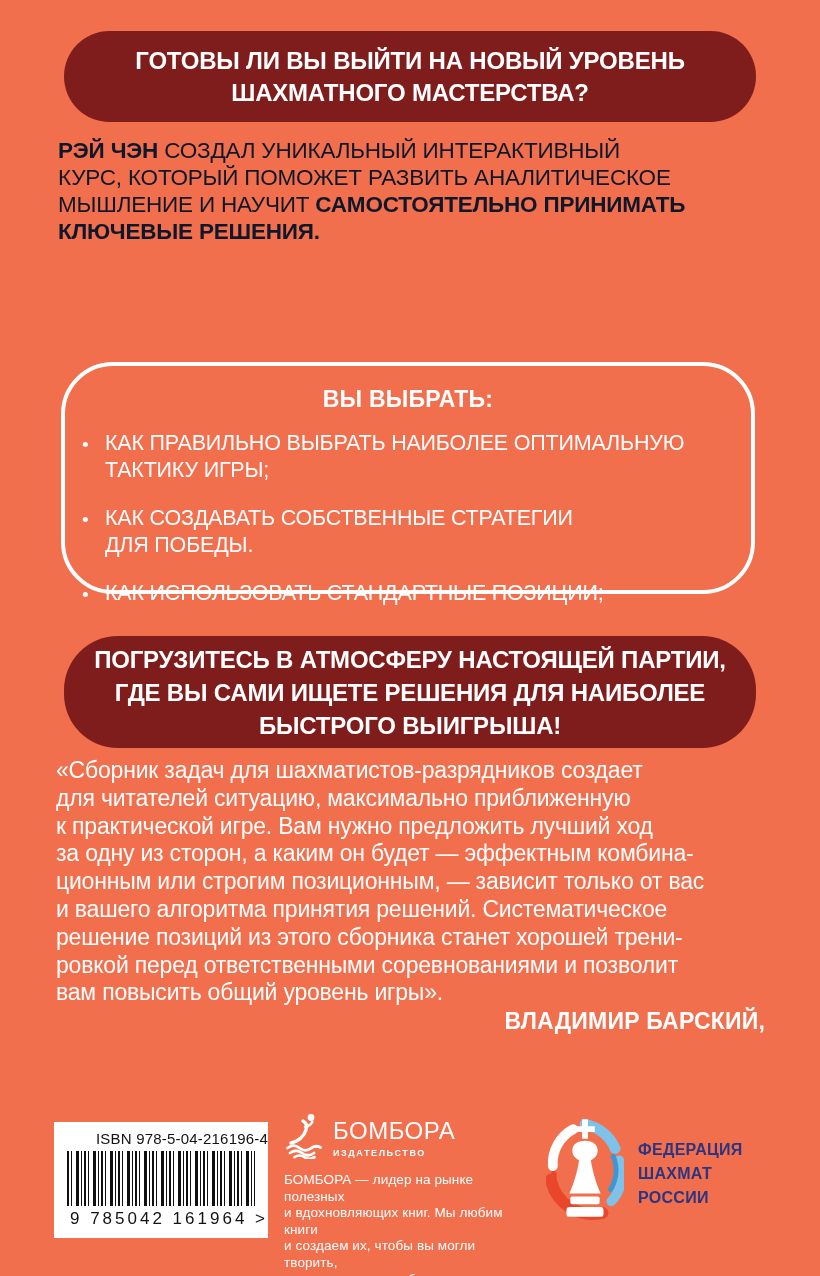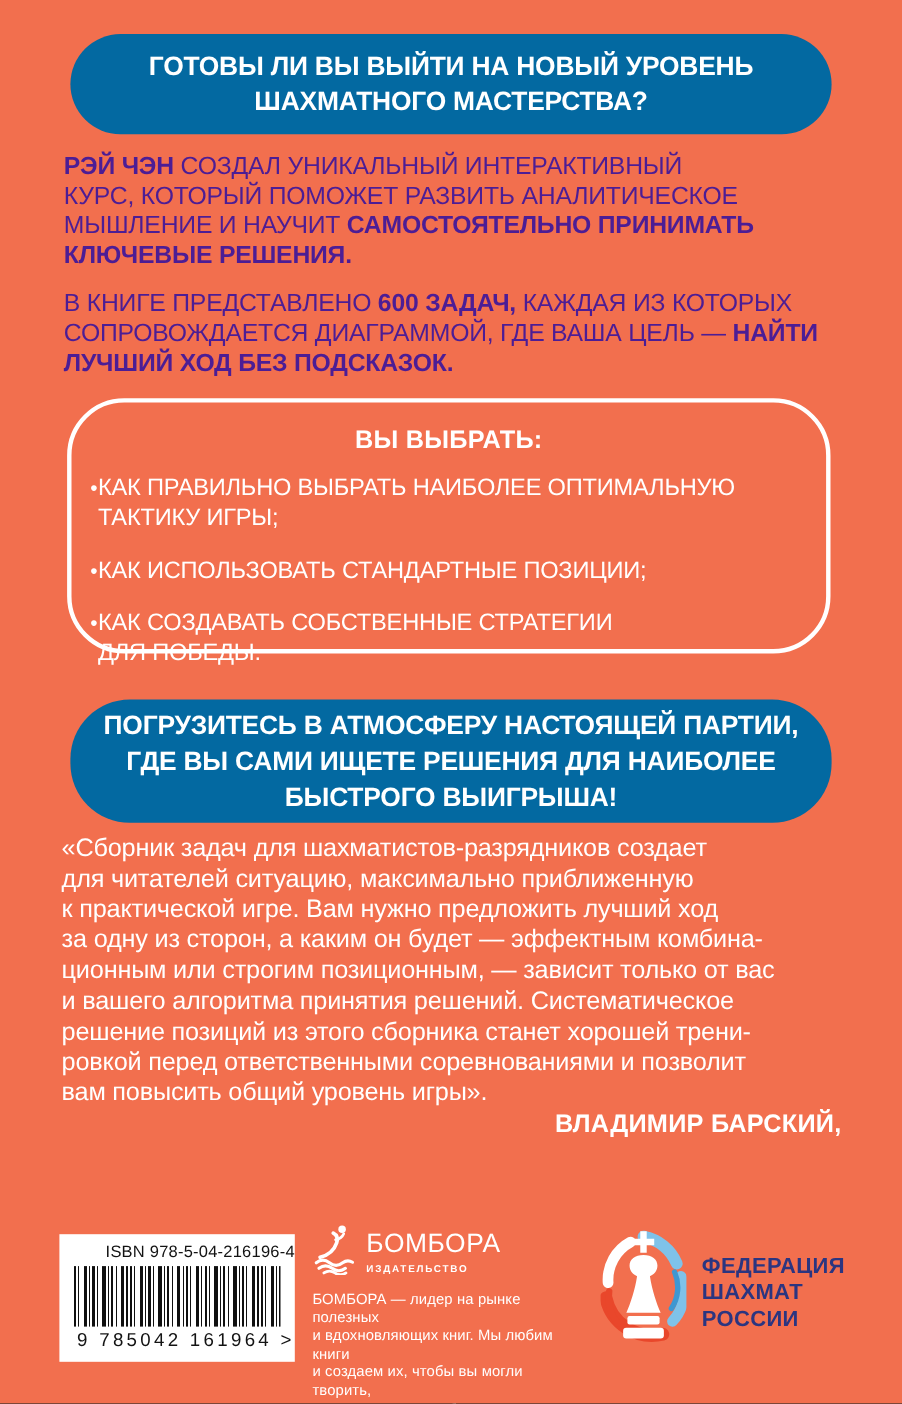--- a/index.html
+++ b/index.html
@@ -3,51 +3,51 @@
 <meta charset="utf-8">
 <style>
   html,body { margin:0; padding:0; background:#2b2b2b; }
   .page {
     position:relative; width:820px; height:1276px; overflow:hidden;
     background:#F26F4E;
     font-family:"Liberation Sans", sans-serif;
     -webkit-font-smoothing:antialiased;
   }
   .banner {
-    position:absolute; background:#0369a1; color:#ffffff;
+    position:absolute; background:#7f1d1d; color:#ffffff;
     display:flex; align-items:center; justify-content:center;
     text-align:center; font-weight:bold; white-space:pre-line;
   }
   .banner-top {
     left:64px; top:31px; width:692px; height:91px; border-radius:46px;
     font-size:24px; line-height:32px; letter-spacing:-0.2px;
   }
   .banner-immersion {
     left:64px; top:636px; width:692px; height:112px; border-radius:54px;
     font-size:24px; line-height:33px; letter-spacing:-0.2px;
   }
   .para {
-    position:absolute; color:#4c1d95; white-space:pre-line;
+    position:absolute; color:#0f172a; white-space:pre-line;
     font-size:22.5px; line-height:27px; letter-spacing:-0.2px;
   }
   .para b { font-weight:bold; }
   .para-intro { left:58px; top:137px; width:710px; }
   .para-bookinfo { left:58px; top:262px; width:716px; }
   .learn-box {
     position:absolute; left:61px; top:362px; width:686px; height:224px;
     border:4px solid #ffffff; border-radius:52px; color:#ffffff;
     box-sizing:content-box;
   }
   .learn-title {
     text-align:center; font-weight:bold; font-size:23px;
     margin-top:20px; letter-spacing:0.2px;
   }
   .learn-list { list-style:none; margin:17px 0 0 0; padding:0 28px 0 0; }
   .learn-list li {
-    position:relative; padding-left:24px; margin-bottom:21px;
+    position:relative; padding-left:40px; margin-bottom:21px;
     font-size:21.5px; line-height:27px; white-space:pre-line; letter-spacing:-0.2px;
   }
   .learn-list li::before {
     content:"\2022"; position:absolute; left:17px; top:1px; font-size:19px;
   }
   .quote-text {
     position:absolute; left:56px; top:757px; width:716px; color:#ffffff;
     font-size:23px; line-height:27.8px; white-space:pre-line; letter-spacing:-0.2px;
   }
   .attribution { position:absolute; right:55px; top:1008px; text-align:right; color:#ffffff; }
@@ -66,51 +66,48 @@
   }
   .barcode-digits { font-size:17px; margin-top:3px; letter-spacing:3px; white-space:nowrap; }
   .publisher { position:absolute; left:284px; top:1112px; width:244px; color:#ffffff; }
   .pub-head { display:flex; align-items:flex-start; }
   .pub-titles { margin-left:9px; }
   .pub-name { font-weight:normal; font-size:24px; letter-spacing:0.5px; margin-top:5px; }
   .pub-sub { font-size:9px; font-weight:bold; letter-spacing:1.6px; margin-top:3px; }
   .pub-desc { margin-top:9px; font-size:13.5px; line-height:16.6px; white-space:pre-line; letter-spacing:0.1px; }
   .federation { position:absolute; left:546px; top:1116px; display:flex; align-items:center; }
   .fed-name {
-    margin-left:14px; font-weight:bold; font-size:20px; line-height:24px;
+    margin-left:14px; font-weight:bold; font-size:16px; line-height:24px;
     color:#2B3580; white-space:pre-line; letter-spacing:0.3px;
   }
 </style>
 </head>
 <body>
 
 <div class="page">
 
   <div class="banner banner-top">
     <span>ГОТОВЫ ЛИ ВЫ ВЫЙТИ НА НОВЫЙ УРОВЕНЬ
 ШАХМАТНОГО МАСТЕРСТВА?</span>
   </div>
 
   <div class="para para-intro"><b>РЭЙ ЧЭН</b><span> СОЗДАЛ УНИКАЛЬНЫЙ ИНТЕРАКТИВНЫЙ
 КУРС, КОТОРЫЙ ПОМОЖЕТ РАЗВИТЬ АНАЛИТИЧЕСКОЕ
 МЫШЛЕНИЕ И НАУЧИТ </span><b>САМОСТОЯТЕЛЬНО ПРИНИМАТЬ
 КЛЮЧЕВЫЕ РЕШЕНИЯ.</b></div>
 
-  <div class="para para-bookinfo"><span>В КНИГЕ ПРЕДСТАВЛЕНО </span><b>600 ЗАДАЧ,</b><span> КАЖДАЯ ИЗ КОТОРЫХ
-СОПРОВОЖДАЕТСЯ ДИАГРАММОЙ, ГДЕ ВАША ЦЕЛЬ — </span><b>НАЙТИ
-ЛУЧШИЙ ХОД БЕЗ ПОДСКАЗОК.</b></div>
 
   <div class="learn-box">
     <div class="learn-title">ВЫ ВЫБРАТЬ:</div>
     <ul class="learn-list">
       <li>КАК ПРАВИЛЬНО ВЫБРАТЬ НАИБОЛЕЕ ОПТИМАЛЬНУЮ
 ТАКТИКУ ИГРЫ;</li>
-      <li>КАК ИСПОЛЬЗОВАТЬ СТАНДАРТНЫЕ ПОЗИЦИИ;</li>
       <li>КАК СОЗДАВАТЬ СОБСТВЕННЫЕ СТРАТЕГИИ
 ДЛЯ ПОБЕДЫ.</li>
+      <li>КАК ИСПОЛЬЗОВАТЬ СТАНДАРТНЫЕ ПОЗИЦИИ;</li>
     </ul>
   </div>
 
   <div class="banner banner-immersion">
     <span>ПОГРУЗИТЕСЬ В АТМОСФЕРУ НАСТОЯЩЕЙ ПАРТИИ,
 ГДЕ ВЫ САМИ ИЩЕТЕ РЕШЕНИЯ ДЛЯ НАИБОЛЕЕ
 БЫСТРОГО ВЫИГРЫША!</span>
   </div>
 
   <div class="quote-text">«Сборник задач для шахматистов-разрядников создает

